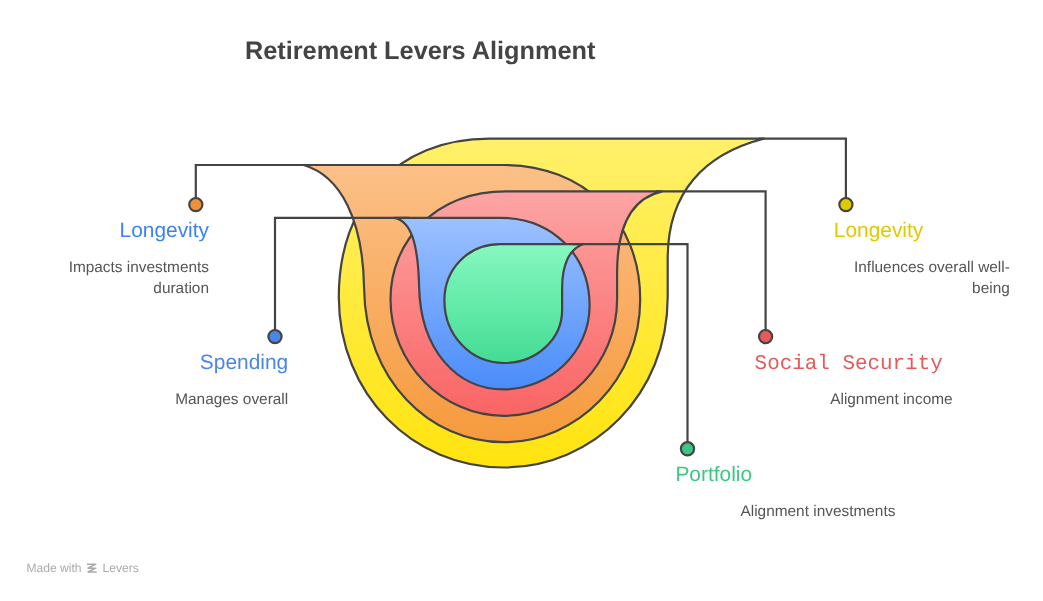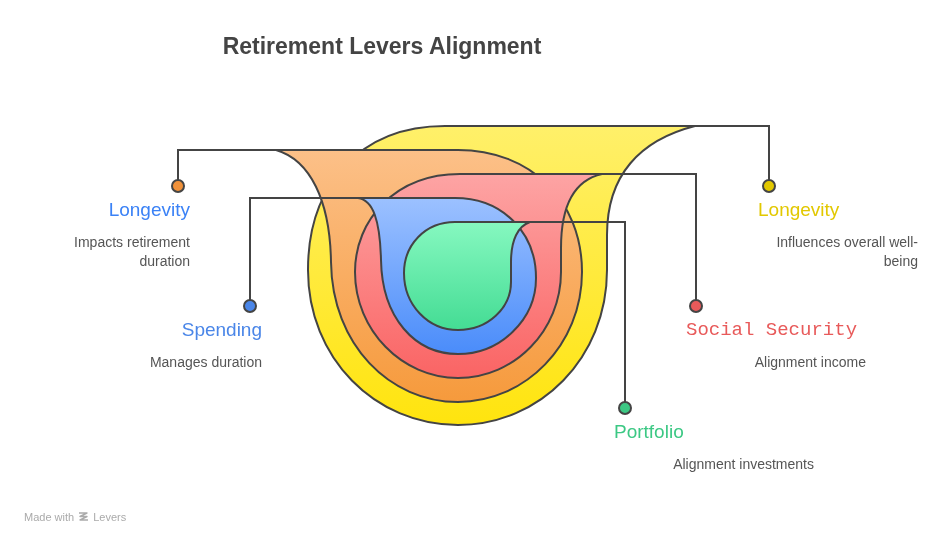--- a/index.html
+++ b/index.html
@@ -86,24 +86,24 @@
   <circle id="dot-longevity" cx="178" cy="186" r="6" stroke="#444444" stroke-width="2" fill="#f0913a"></circle>
   <circle id="dot-healthcare" cx="769" cy="186" r="6" stroke="#444444" stroke-width="2" fill="#e2c800"></circle>
   <circle id="dot-spending" cx="250" cy="306" r="6" stroke="#444444" stroke-width="2" fill="#4a86e8"></circle>
   <circle id="dot-social-security" cx="696" cy="306" r="6" stroke="#444444" stroke-width="2" fill="#e85a5a"></circle>
   <circle id="dot-portfolio" cx="625" cy="408" r="6" stroke="#444444" stroke-width="2" fill="#3cc884"></circle>
 </svg>
 
 <div class="title">Retirement Levers Alignment</div>
 
 <div class="lbl right-align" id="lbl-longevity" style="right: 758px; top: 199px; color: #3b82f6;">Longevity</div>
-<div class="desc right-align" style="right:758px; top:233px; width:140px;">Impacts retirement duration</div>
+<div class="desc right-align" style="right:758px; top:233px; width:140px;">Impacts investments duration</div>
 
 <div class="lbl right-align" id="lbl-spending" style="right: 686px; top: 319px; color: rgb(74, 134, 232);">Spending</div>
-<div class="desc right-align" style="right:686px; top:353px; width:160px;">Manages duration</div>
+<div class="desc right-align" style="right:686px; top:353px; width:160px;">Manages overall</div>
 
 <div class="lbl" id="lbl-healthcare" style="left: 758px; top: 199px; color: rgb(226, 200, 0);">Longevity</div>
 <div class="desc" style="left:758px; top:233px; width:160px;">Influences overall well-being</div>
 
 <div class="lbl" id="lbl-social-security" style="left: 686px; top: 319px; color: rgb(232, 90, 90); font-family: Liberation Mono, monospace;">Social Security</div>
 <div class="desc" style="left:686px; top:353px; width:180px;">Alignment income</div>
 
 <div class="lbl" id="lbl-portfolio" style="left: 614px; top: 421px; color: rgb(60, 200, 132);">Portfolio</div>
 <div class="desc" style="left:614px; top:455px; width:200px;">Alignment investments</div>
 

